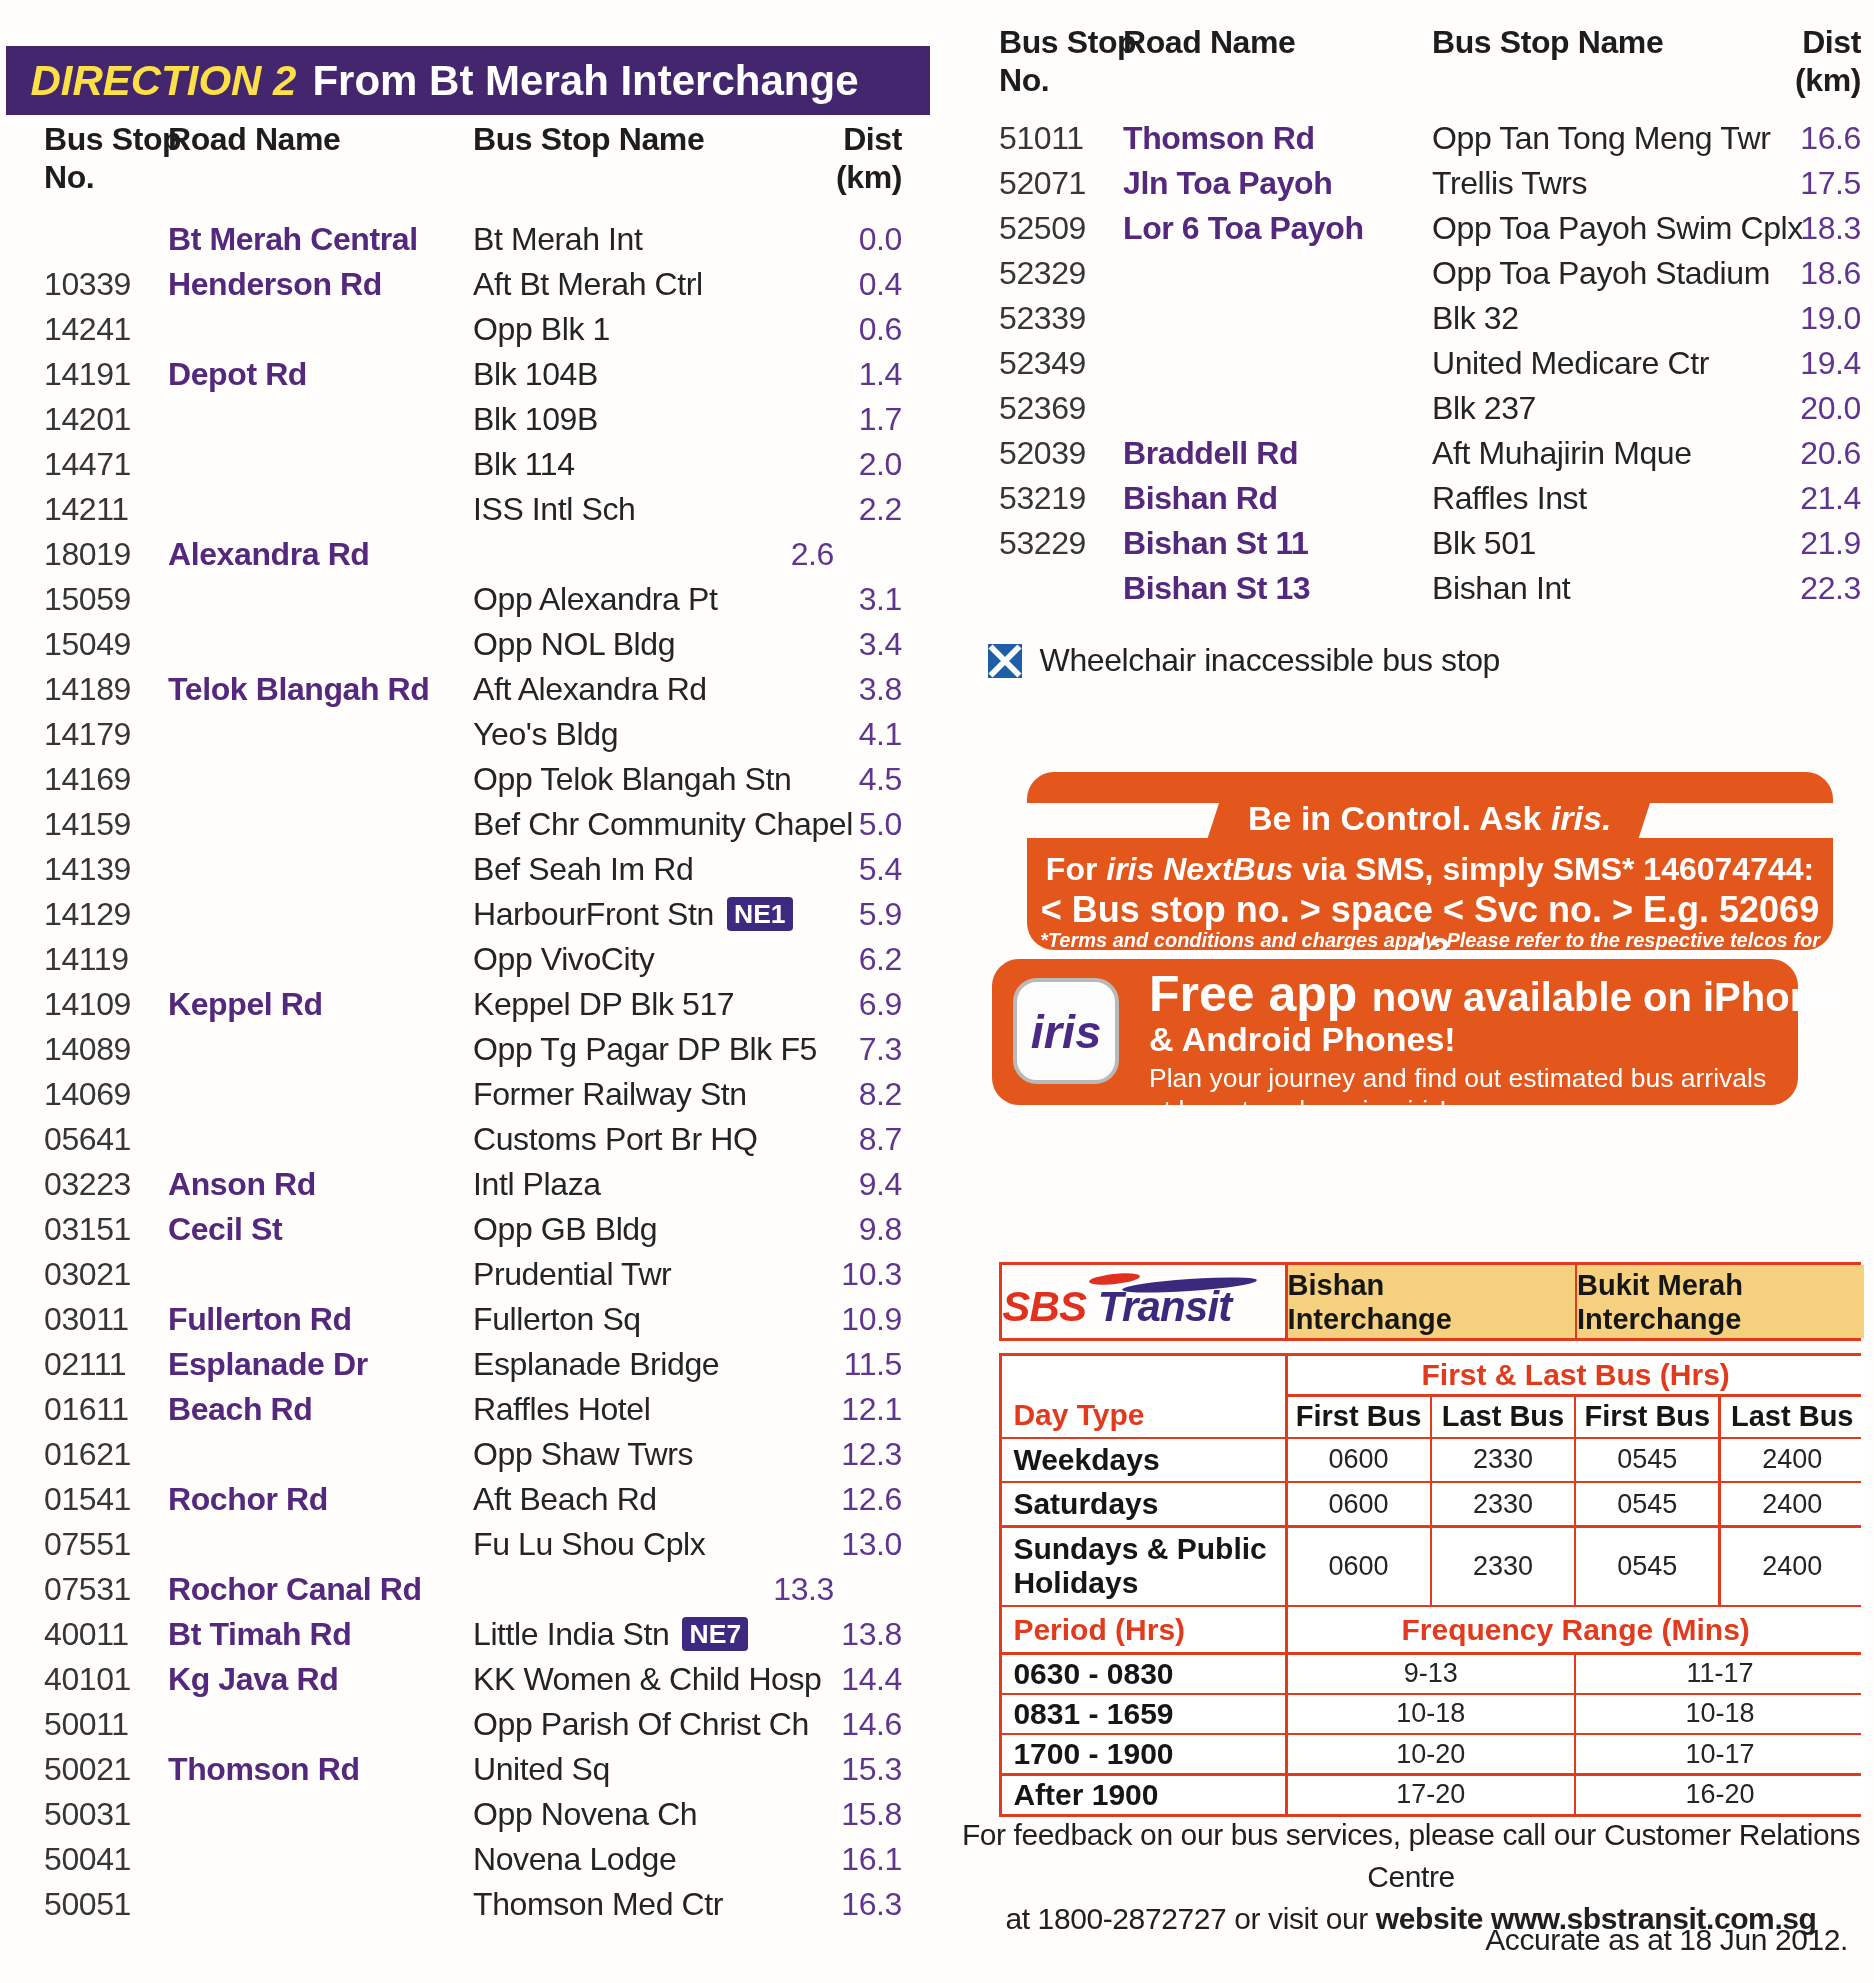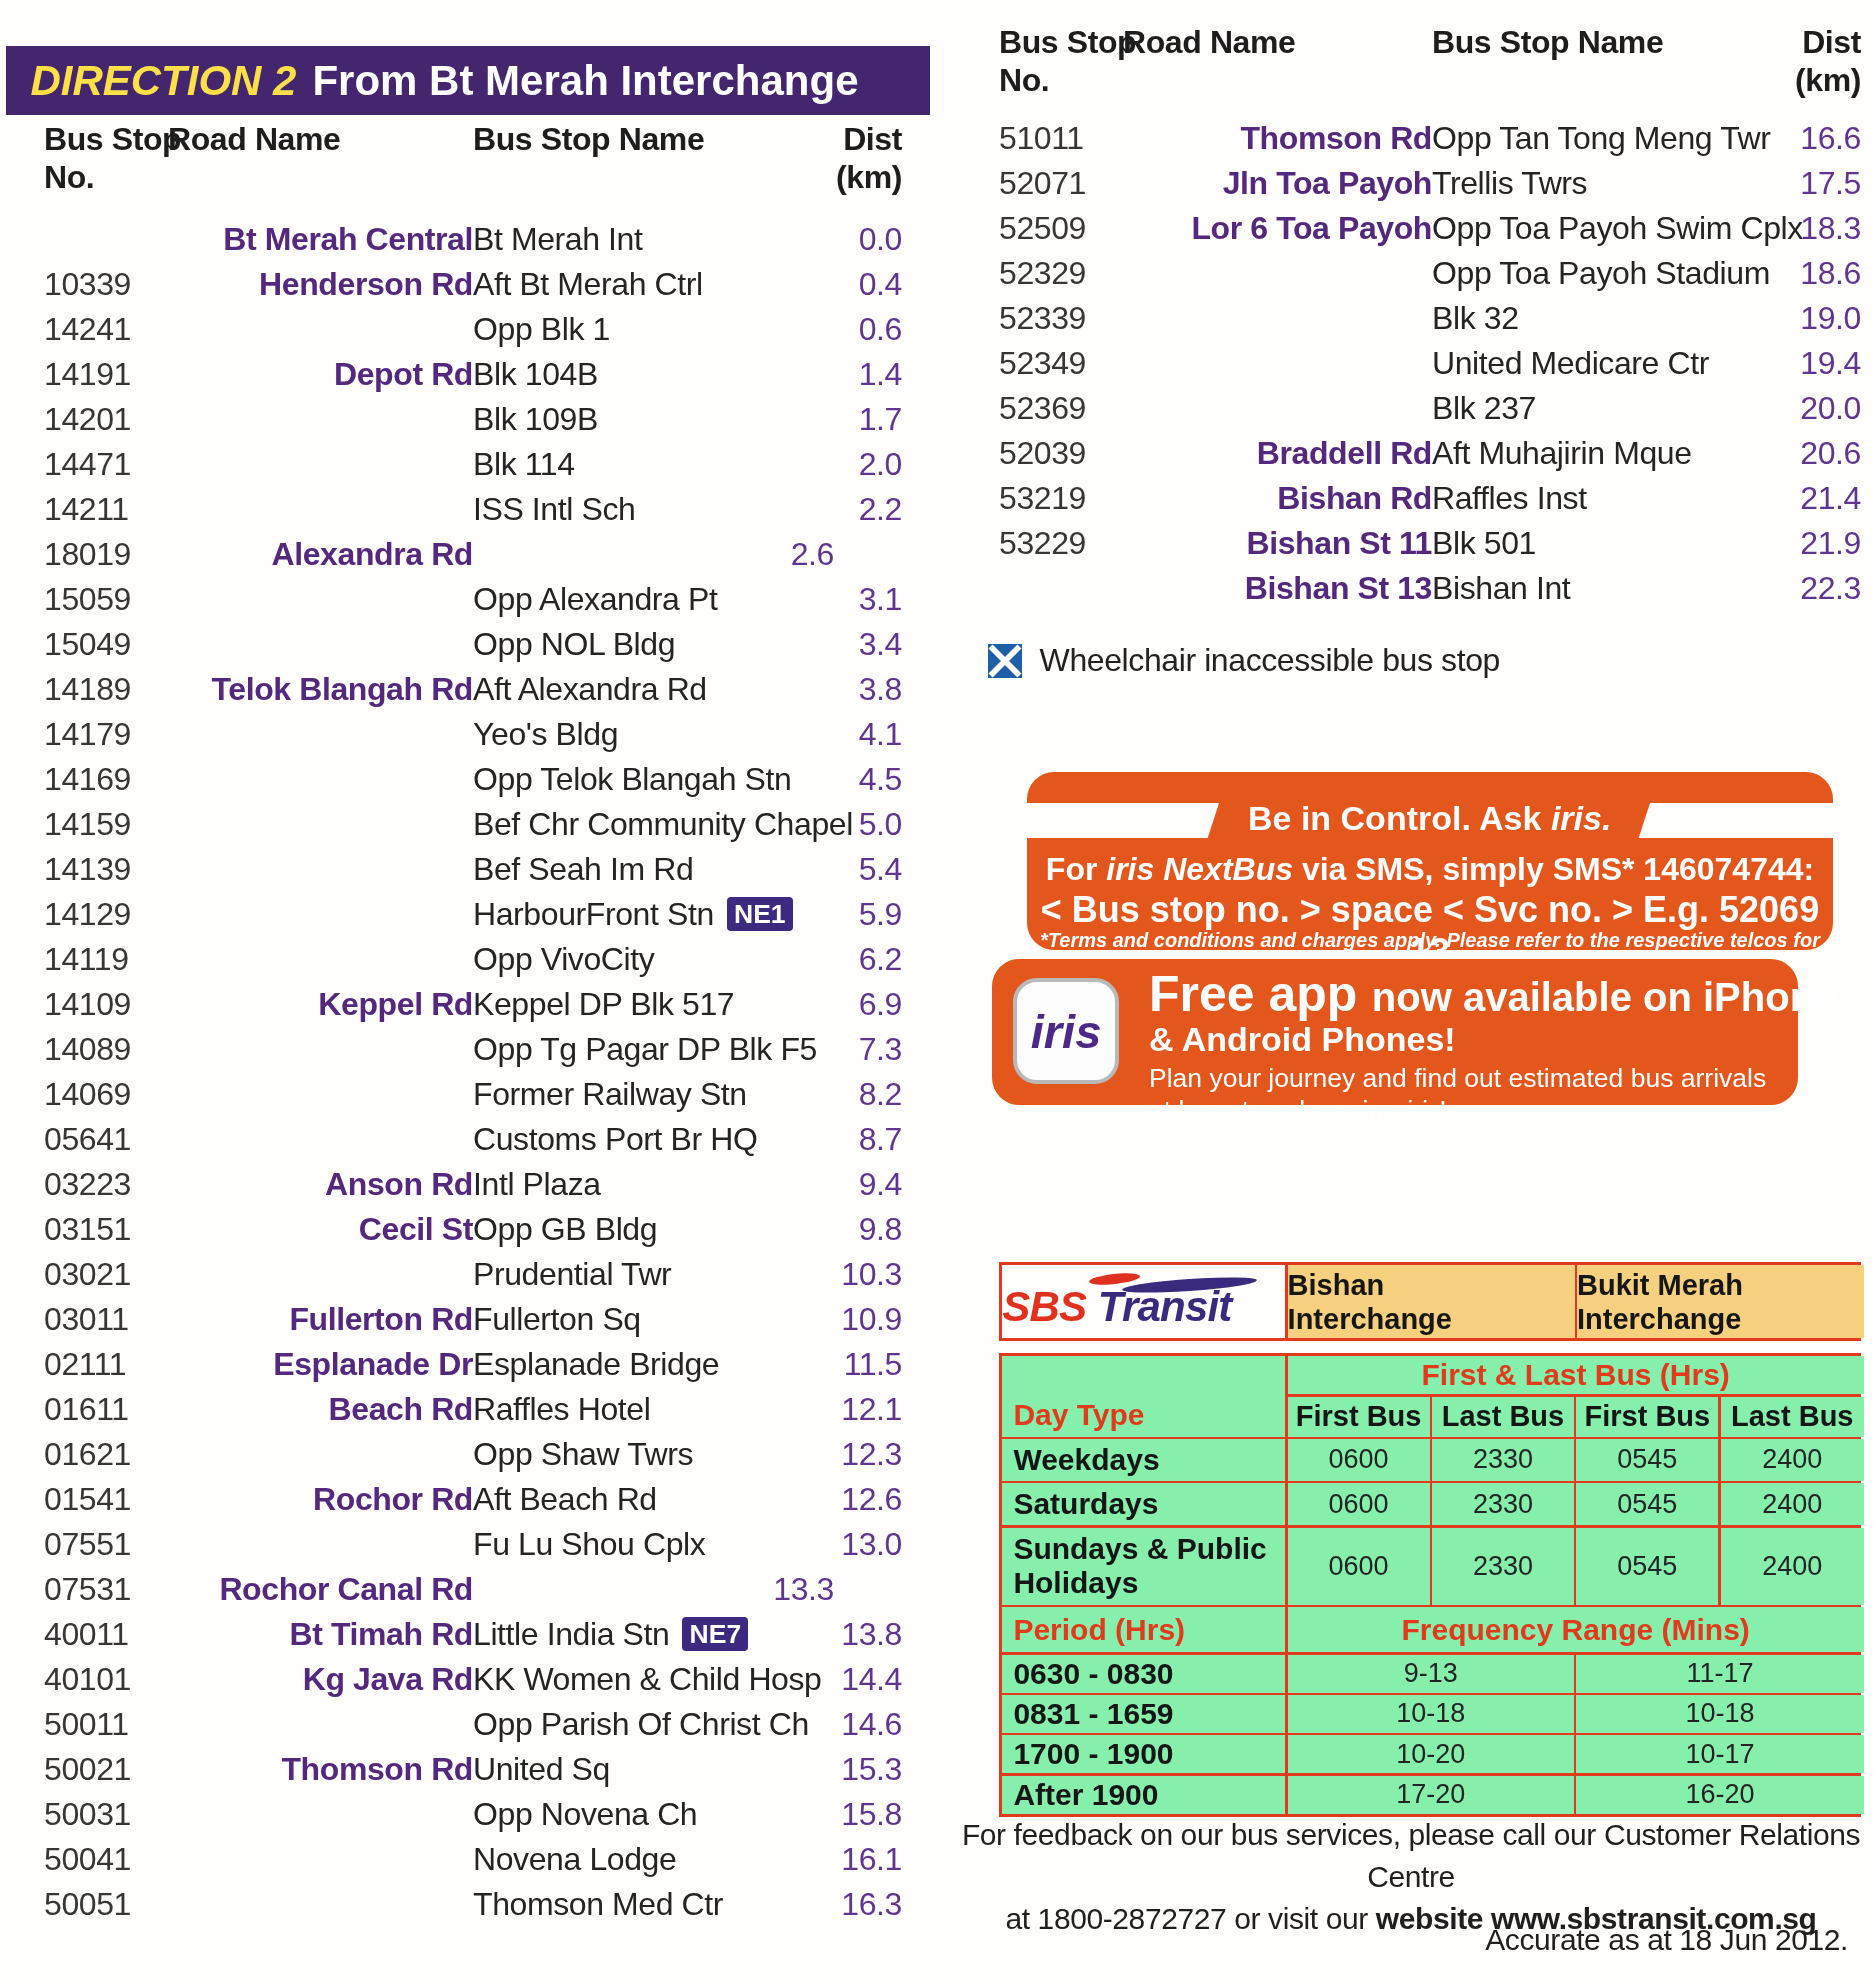--- a/index.html
+++ b/index.html
@@ -14,21 +14,21 @@
 
   
   .stops{position:absolute;font-size:32px;letter-spacing:-0.4px;}
   .stops .hdr{font-weight:bold;color:#1d1d1d;line-height:38px;display:grid;}
   .stops .hdr .h{white-space:nowrap;}
   .rows{display:block;}
   .srow{display:grid;height:45px;line-height:45px;white-space:nowrap;align-items:center;}
   .cols-left{grid-template-columns:124px 305px 361px 68px;}
   .cols-right{grid-template-columns:124px 309px 341px 88px;}
   .c-no{color:#363636;}
-  .c-road{color:#54287c;font-weight:bold;text-align:right;}
+  .c-road{color:#54287c;font-weight:bold;}
   .c-name{color:#242424;}
   .c-dist{color:#5f3590;text-align:right;}
   .left-tbl{left:44px;top:120px;width:858px;}
   .right-tbl{left:999px;top:22.5px;width:862px;}
   .left-tbl .rows{margin-top:21px;}
   .right-tbl .rows{margin-top:17px;}
 
   .ne-badge{display:inline-block;background:#3d2a80;color:#fff;font-weight:bold;font-size:26.5px;
             line-height:34px;padding:0 7.2px;border-radius:4px;margin-left:13px;vertical-align:1.6px;letter-spacing:0;}
   .wc-badge{display:inline-block;width:30.5px;height:30.5px;margin-left:14.4px;vertical-align:-3.2px;}
@@ -75,21 +75,21 @@
   .logo .transit{color:#3a2a7e;letter-spacing:-0.8px;}
   .sw1{position:absolute;width:51px;height:9.6px;background:#e0301e;border-radius:50%;
        top:-16px;left:87px;transform:rotate(-6deg);}
   .sw2{position:absolute;width:135px;height:12px;background:#3a2a7e;border-radius:50%;
        top:-11.2px;left:120px;transform:rotate(-4deg);}
 
   .ttB{position:absolute;left:999px;top:1353px;width:862px;background:#e23a1c;
        display:grid;grid-template-columns:283px 142px 142px 142px 143px;
        grid-template-rows:38px 40px 42px 42px 77px 45px 38px 38px 38px 38px;
        gap:2.4px;padding:3.2px;box-sizing:border-box;font-size:27px;}
-  .ttB .cell{background:#86efac;display:flex;align-items:center;justify-content:center;text-align:center;}
+  .ttB .cell{background:#ffffff;display:flex;align-items:center;justify-content:center;text-align:center;}
   .ttB .lbl{justify-content:flex-start;padding-left:11.2px;font-weight:bold;color:#161616;
             font-size:30px;text-align:left;line-height:34px;}
   .ttB .red{color:#e23a1c;font-weight:bold;font-size:30px;}
   .ttB .red.lbl{align-items:flex-end;padding-bottom:4.8px;}
   .ttB .subh{font-weight:bold;color:#161616;font-size:29px;}
   .ttB .val{color:#242424;}
 
   
   .footer{position:absolute;left:950px;top:1814px;width:922px;text-align:center;
           font-size:30px;line-height:42px;color:#1f1f1f;letter-spacing:-0.4px;}

